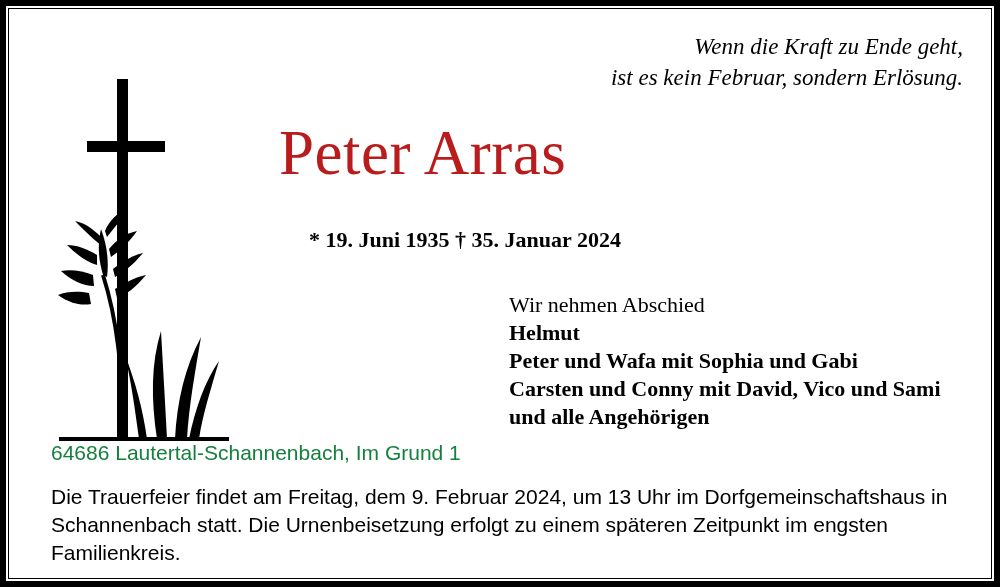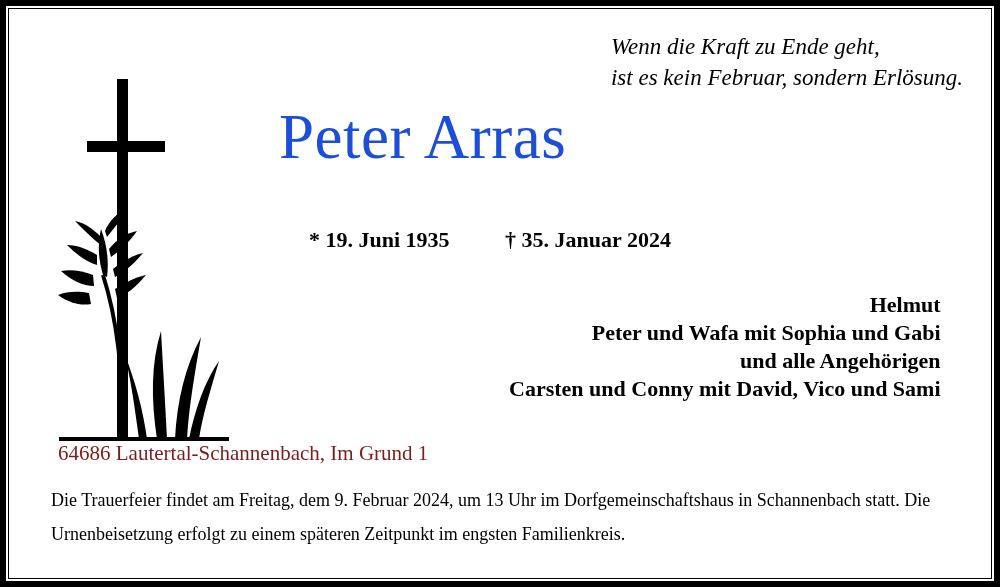--- a/index.html
+++ b/index.html
@@ -42,87 +42,87 @@
     top: 9px;
     width: 982px;
     height: 569px;
     background: #ffffff;
   }
 
   .epitaph {
     position: absolute;
     right: 28px;
     top: 22px;
-    text-align: left;
+    text-align: right;
     font-style: italic;
     font-size: 23px;
     line-height: 31px;
     color: #000;
     white-space: nowrap;
   }
 
   .emblem {
     position: absolute;
     left: 30px;
     top: 70px;
     width: 200px;
     height: 370px;
   }
 
   .name {
     position: absolute;
     left: 270px;
-    top: 92px;
+    top: 108px;
     font-size: 63px;
     line-height: 72px;
     letter-spacing: 0.5px;
-    color: #1d4ed8;
+    color: #b91c1c;
     white-space: nowrap;
   }
 
   .dates {
     position: absolute;
     left: 300px;
     top: 218px;
     font-size: 22px;
     font-weight: bold;
     color: #000;
     white-space: nowrap;
   }
-  .dates .birth { margin-right: 50px; }
+  .dates .birth { }
 
   .mourners {
     position: absolute;
     left: 500px;
     top: 282px;
     font-size: 22px;
     line-height: 28px;
     color: #000;
   }
   .mourners .lead { font-weight: normal; }
-  .mourners .bold { font-weight: bold; text-align: right; }
+  .mourners .bold { font-weight: bold; }
 
   .address {
     position: absolute;
-    left: 49px;
+    left: 42px;
     top: 432px;
-    font-family: Liberation Serif, serif;
+    font-family: Liberation Sans, sans-serif;
     font-size: 21px;
-    color: #7f1d1d;
+    color: #15803d;
     white-space: nowrap;
   }
 
   .ceremony {
     position: absolute;
     left: 42px;
     top: 474px;
     width: 910px;
-    font-family: Liberation Serif, serif;
-    font-size: 18px;
-    line-height: 34px;
+    font-family: Liberation Sans, sans-serif;
+    font-size: 21px;
+    line-height: 28px;
     color: #000;
   }
 </style>
 </head>
 <body>
 
 <div class="page">
   <div class="border-outer"></div>
   <div class="border-inner"></div>
 
@@ -165,24 +165,25 @@
     </div>
 
     <div class="name">Peter Arras</div>
 
     <div class="dates">
       <span class="birth">* 19. Juni 1935</span>
       <span class="death">† 35. Januar 2024</span>
     </div>
 
     <div class="mourners">
+      <div class="lead">Wir nehmen Abschied</div>
       <div class="bold">Helmut</div>
       <div class="bold">Peter und Wafa mit Sophia und Gabi</div>
+      <div class="bold">Carsten und Conny mit David, Vico und Sami</div>
       <div class="bold">und alle Angehörigen</div>
-      <div class="bold">Carsten und Conny mit David, Vico und Sami</div>
     </div>
 
     <div class="address">64686 Lautertal-Schannenbach, Im Grund 1</div>
 
     <div class="ceremony">Die Trauerfeier findet am Freitag, dem 9. Februar 2024, um 13 Uhr im Dorfgemeinschaftshaus in Schannenbach statt. Die Urnenbeisetzung erfolgt zu einem späteren Zeitpunkt im engsten Familienkreis.</div>
 
   </div>
 </div>
 
 </body></html>

